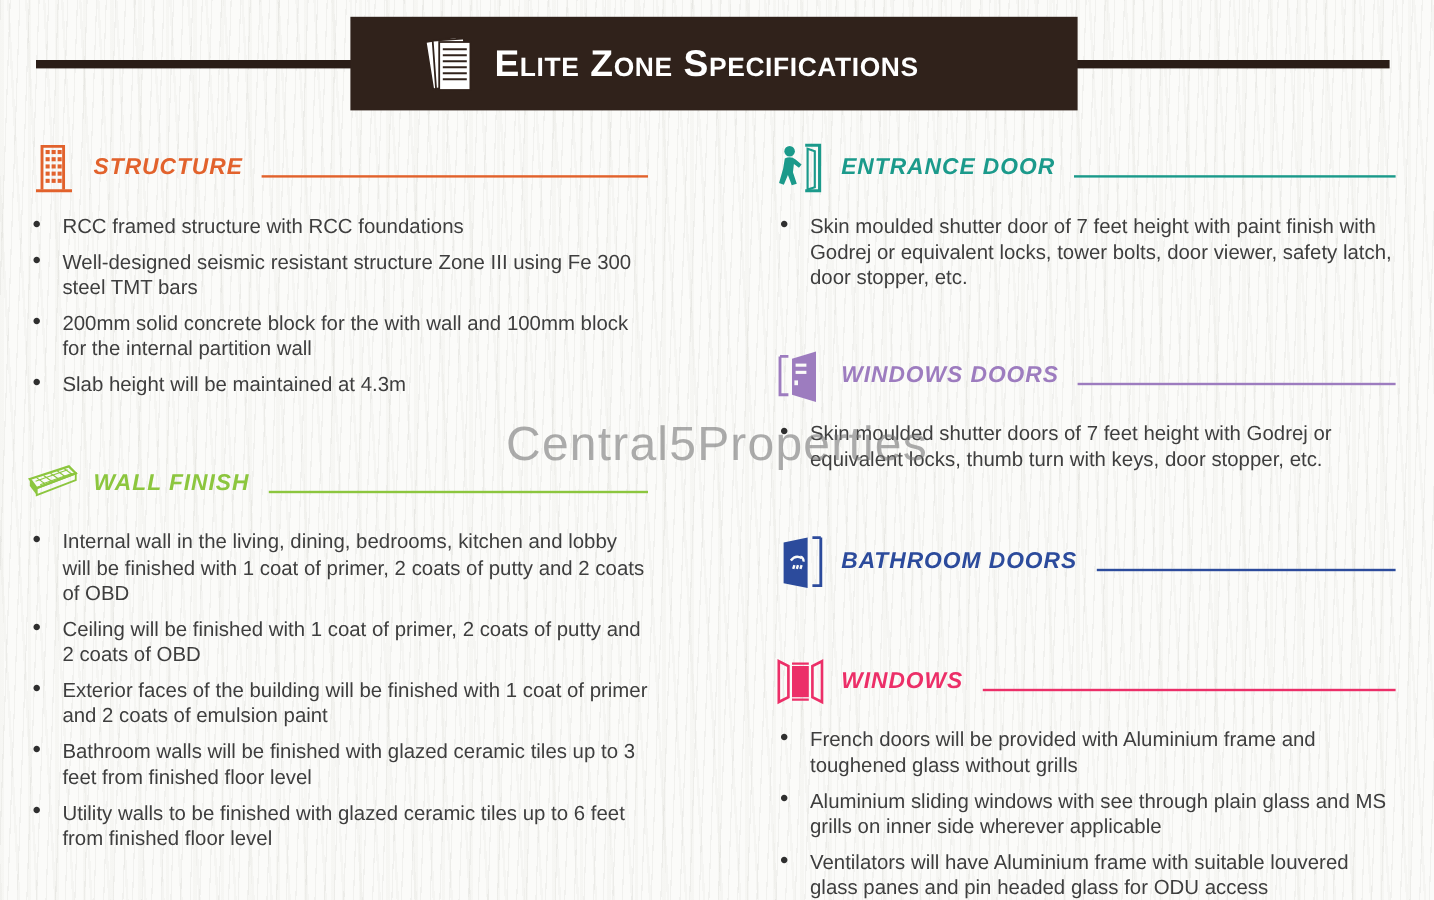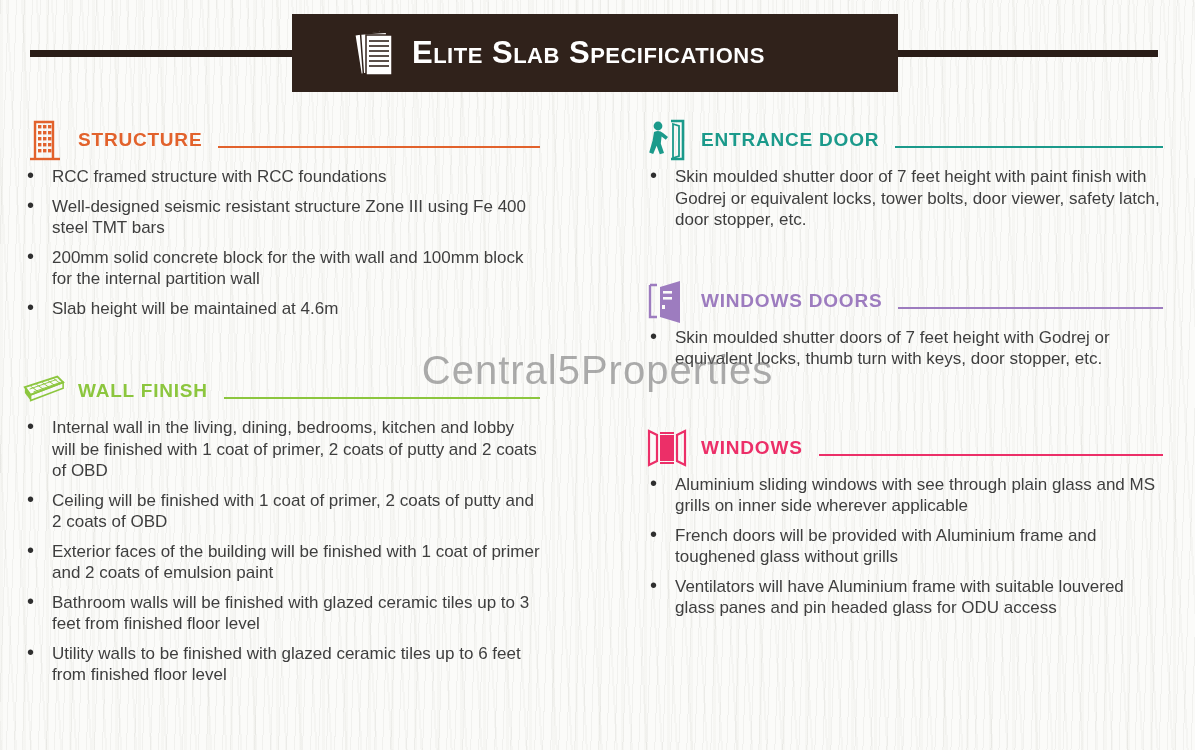--- a/index.html
+++ b/index.html
@@ -31,34 +31,34 @@
     margin-left:14px;
     color: var(--htext, #ffffff);
     font-size:31px; font-weight:bold;
     font-variant: small-caps;
     letter-spacing:0.5px;
     white-space:nowrap;
   }
   .col { position:absolute; top:118px; width:520px; }
   .col-left  { left:22px; }
   .col-right { left:645px; }
-  .spec-head { display:flex; align-items:center; height:44px; }
+  .spec-head { display:flex; align-items:center; height:44px;font-style:italic; }
   .spec-head .ico {
     width:44px; height:44px; flex:0 0 auto; color:var(--accent,#666);
     display:flex; align-items:center; justify-content:center;
   }
   .spec-title {
     margin-left:12px; font-size:19px; font-weight:bold;
     color: var(--accent,#666); letter-spacing:0.8px; white-space:nowrap;
   }
   .rule {
     flex:1 1 auto; height:2px; background:var(--accent,#666);
     margin-left:16px; margin-right:2px; transform:translateY(7px);
   }
-  .bullets { list-style:none; margin-top:4px; font-size:17px; line-height:21.5px; color:var(--ink,#3e3e3e); }
+  .bullets { list-style:none; margin-top:16px; font-size:17px; line-height:21.5px; color:var(--ink,#3e3e3e); }
   .bullets li { position:relative; padding-left:30px; margin-bottom:8px; }
   .bullets li::before {
     content:"\2022"; position:absolute; left:5px; top:-1px;
     font-size:20px; color:var(--dot,#2f2f2f);
   }
   .sec-gap-wall     { margin-top:50px; }
   .sec-gap-bedroom  { margin-top:48px; }
   .sec-gap-bathroom { margin-top:52px; }
   .sec-gap-windows  { margin-top:56px; }
   .watermark {
@@ -89,21 +89,21 @@
             <line x1="17" y1="17" x2="37" y2="17"></line>
             <line x1="17" y1="22" x2="37" y2="22"></line>
             <line x1="17" y1="27" x2="37" y2="27"></line>
             <line x1="17" y1="32" x2="37" y2="32"></line>
             <line x1="17" y1="37" x2="37" y2="37"></line>
             <line x1="17" y1="42" x2="37" y2="42"></line>
           </g>
         </g>
       </svg>
     </span>
-    <h1 class="header-title">Elite Slab Specifications</h1>
+    <h1 class="header-title">Elite Zone Specifications</h1>
   </div>
 
   <div class="col col-left">
 
     <section style="--accent: #e2622c;">
       <div class="spec-head">
         <span class="ico">
           <svg width="40" height="44" viewBox="0 0 40 44">
             <path d="M11 40 V4 h18 v36" fill="none" stroke="currentColor" stroke-width="2.4"></path>
             <path d="M6 41 H36" stroke="currentColor" stroke-width="2.4"></path>
@@ -124,23 +124,23 @@
                 <rect x="19" y="31" width="3.4" height="3.4"></rect>
                 <rect x="24" y="31" width="3.4" height="3.4"></rect>
             </g>
           </svg>
         </span>
         <h2 class="spec-title">STRUCTURE</h2>
         <span class="rule"></span>
       </div>
       <ul class="bullets">
         <li>RCC framed structure with RCC foundations</li>
-        <li>Well-designed seismic resistant structure Zone III using Fe 400 steel TMT bars</li>
+        <li>Well-designed seismic resistant structure Zone III using Fe 300 steel TMT bars</li>
         <li>200mm solid concrete block for the with wall and 100mm block for the internal partition wall</li>
-        <li>Slab height will be maintained at 4.6m</li>
+        <li>Slab height will be maintained at 4.3m</li>
       </ul>
     </section>
 
     <section class="sec-gap-wall" style="--accent: #8cc63e;">
       <div class="spec-head">
         <span class="ico">
           <svg width="46" height="40" viewBox="0 0 46 40">
             <polygon points="3,16 37,5 43,11 9,24" fill="none" stroke="currentColor" stroke-width="2"></polygon>
             <polygon points="3,16 9,24 9,30 3,22" fill="currentColor"></polygon>
             <polygon points="9,24 43,11 43,17 9,30" fill="none" stroke="currentColor" stroke-width="1.6"></polygon>
@@ -202,39 +202,56 @@
         </span>
         <h2 class="spec-title">WINDOWS DOORS</h2>
         <span class="rule"></span>
       </div>
       <ul class="bullets">
         <li>Skin moulded shutter doors of 7 feet height with Godrej or equivalent locks, thumb turn with keys, door stopper, etc.</li>
       </ul>
     </section>
 
     <section class="sec-gap-bathroom" style="--accent: #2c4b9c;">
+      <div class="spec-head">
+        <span class="ico">
+          <svg width="40" height="46" viewBox="0 0 40 46">
+            <path d="M30 3 h7 M37 3 v40 h-7" fill="none" stroke="currentColor" stroke-width="2.4"></path>
+            <polygon points="6,7 26,3 26,45 6,41" fill="currentColor"></polygon>
+            <g stroke="#fbfbf9" stroke-width="2" fill="none">
+              <path d="M12 22 q4 -5 9 -2"></path>
+              <path d="M20 19 a3.2 3.2 0 0 1 2.5 4"></path>
+              <line x1="18" y1="26" x2="17" y2="29"></line>
+              <line x1="21" y1="26" x2="20" y2="29"></line>
+              <line x1="15" y1="26" x2="14" y2="29"></line>
+            </g>
+          </svg>
+        </span>
+        <h2 class="spec-title">BATHROOM DOORS</h2>
+        <span class="rule"></span>
+      </div>
     </section>
 
     <section class="sec-gap-windows" style="--accent: #ec2f68;">
       <div class="spec-head">
         <span class="ico">
           <svg width="44" height="44" viewBox="0 0 44 44">
             <rect x="15" y="9" width="14" height="26" fill="currentColor"></rect>
             <polygon points="4,5 12,9 12,35 4,39" fill="none" stroke="currentColor" stroke-width="2.2"></polygon>
             <polygon points="40,5 32,9 32,35 40,39" fill="none" stroke="currentColor" stroke-width="2.2"></polygon>
             <line x1="15" y1="7" x2="29" y2="7" stroke="currentColor" stroke-width="2"></line>
             <line x1="15" y1="37" x2="29" y2="37" stroke="currentColor" stroke-width="2"></line>
           </svg>
         </span>
         <h2 class="spec-title">WINDOWS</h2>
         <span class="rule"></span>
       </div>
       <ul class="bullets">
+        <li>French doors will be provided with Aluminium frame and toughened glass without grills</li>
         <li>Aluminium sliding windows with see through plain glass and MS grills on inner side wherever applicable</li>
-        <li>French doors will be provided with Aluminium frame and toughened glass without grills</li>
         <li>Ventilators will have Aluminium frame with suitable louvered glass panes and pin headed glass for ODU access</li>
       </ul>
     </section>
 
   </div>
 
   <div class="watermark">Central5Properties</div>
 
 </div>
 

